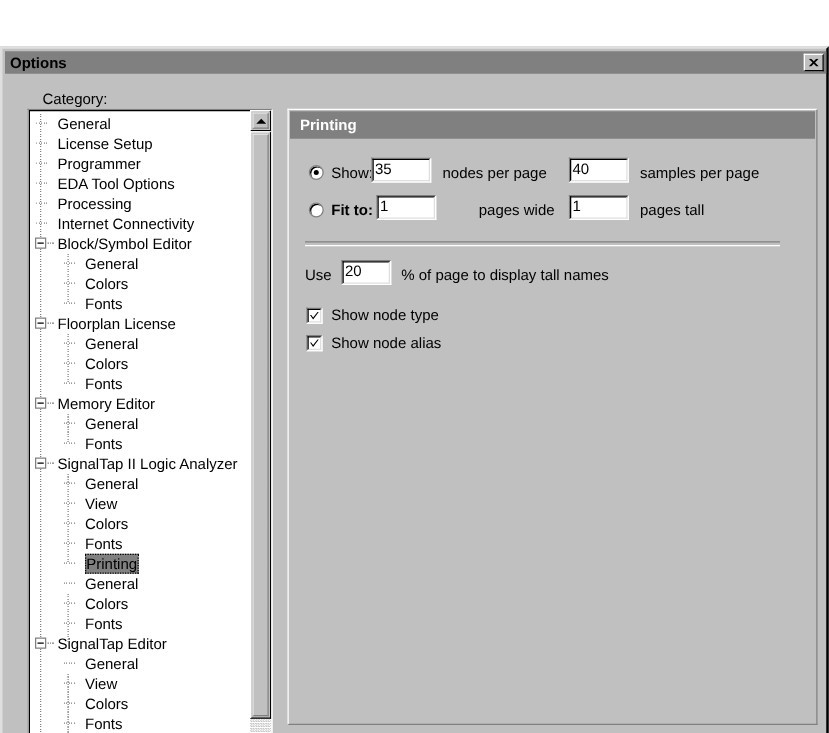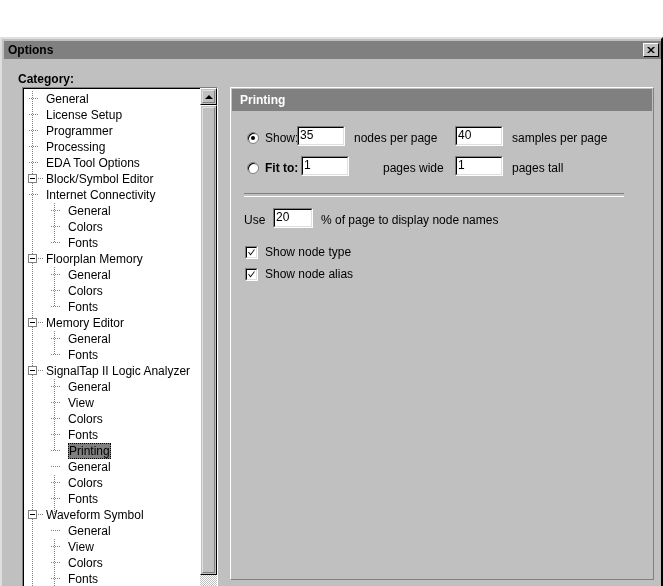--- a/index.html
+++ b/index.html
@@ -36,21 +36,21 @@
     border-top:1px solid #fff;border-left:1px solid #fff;
     border-right:1px solid #000;border-bottom:1px solid #000;
     box-sizing:border-box;
     display:flex;align-items:center;justify-content:center;
     font-size:10px;font-weight:bold;line-height:1;cursor:default;
   }
   #close-btn svg{display:block;}
 
   
   .lbl{font-size:12px;color:#000;}
-  #category-label{position:absolute;left:16px;top:33px;font-weight:bold;}
+  #category-label{position:absolute;left:32px;top:33px;}
 
   
   #tree-box{
     position:absolute;left:20px;top:48px;width:196px;height:522px;
     background:#fff;
     box-sizing:border-box;
     border-top:1px solid #808080;
     border-left:1px solid #808080;
     border-right:1px solid #fff;
     border-bottom:1px solid #fff;
@@ -239,51 +239,51 @@
           <div class="tree-row">
             <span class="dots" style="left: 5px; width: 9px;"></span>
             <span class="txt" style="left: 22px;">License Setup</span>
           </div>
           <div class="tree-row">
             <span class="dots" style="left: 5px; width: 9px;"></span>
             <span class="txt" style="left: 22px;">Programmer</span>
           </div>
           <div class="tree-row">
             <span class="dots" style="left: 5px; width: 9px;"></span>
+            <span class="txt" style="left: 22px;">EDA Tool Options</span>
+          </div>
+          <div class="tree-row">
+            <span class="dots" style="left: 5px; width: 9px;"></span>
             <span class="txt" style="left: 22px;">Processing</span>
           </div>
           <div class="tree-row">
             <span class="dots" style="left: 5px; width: 9px;"></span>
-            <span class="txt" style="left: 22px;">EDA Tool Options</span>
+            <span class="txt" style="left: 22px;">Internet Connectivity</span>
           </div>
           <div class="tree-row">
             <span class="glyph" style="left: 4px;"></span>
             <span class="dots" style="left: 14px; width: 6px;"></span>
             <span class="txt" style="left: 22px;">Block/Symbol Editor</span>
           </div>
           <div class="tree-row">
-            <span class="dots" style="left: 5px; width: 9px;"></span>
-            <span class="txt" style="left: 22px;">Internet Connectivity</span>
-          </div>
-          <div class="tree-row">
             <span class="dots" style="left: 27px; width: 9px;"></span>
             <span class="txt" style="left: 44px;">General</span>
           </div>
           <div class="tree-row">
             <span class="dots" style="left: 27px; width: 9px;"></span>
             <span class="txt" style="left: 44px;">Colors</span>
           </div>
           <div class="tree-row">
             <span class="dots" style="left: 27px; width: 9px;"></span>
             <span class="txt" style="left: 44px;">Fonts</span>
           </div>
           <div class="tree-row">
             <span class="glyph" style="left: 4px;"></span>
             <span class="dots" style="left: 14px; width: 6px;"></span>
-            <span class="txt" style="left: 22px;">Floorplan Memory</span>
+            <span class="txt" style="left: 22px;">Floorplan License</span>
           </div>
           <div class="tree-row">
             <span class="dots" style="left: 27px; width: 9px;"></span>
             <span class="txt" style="left: 44px;">General</span>
           </div>
           <div class="tree-row">
             <span class="dots" style="left: 27px; width: 9px;"></span>
             <span class="txt" style="left: 44px;">Colors</span>
           </div>
           <div class="tree-row">
@@ -336,21 +336,21 @@
             <span class="dots" style="left: 27px; width: 9px;"></span>
             <span class="txt" style="left: 44px;">Colors</span>
           </div>
           <div class="tree-row">
             <span class="dots" style="left: 27px; width: 9px;"></span>
             <span class="txt" style="left: 44px;">Fonts</span>
           </div>
           <div class="tree-row">
             <span class="glyph" style="left: 4px;"></span>
             <span class="dots" style="left: 14px; width: 6px;"></span>
-            <span class="txt" style="left: 22px;">Waveform Symbol</span>
+            <span class="txt" style="left: 22px;">SignalTap Editor</span>
           </div>
           <div class="tree-row">
             <span class="dots" style="left: 27px; width: 9px;"></span>
             <span class="txt" style="left: 44px;">General</span>
           </div>
           <div class="tree-row">
             <span class="dots" style="left: 27px; width: 9px;"></span>
             <span class="txt" style="left: 44px;">View</span>
           </div>
           <div class="tree-row">
@@ -422,21 +422,21 @@
     </div>
     <div class="ptxt" style="left:281px;top:73px;">pages tall</div>
 
     <div id="divider"></div>
 
     <div class="ptxt" style="left:13px;top:125px;">Use</div>
     <div class="tfield" style="left:42px;top:120px;width:40px;">
       <div class="inner"></div>
       <span>20</span>
     </div>
-    <div class="ptxt" style="left:90px;top:125px;">% of page to display node names</div>
+    <div class="ptxt" style="left:90px;top:125px;">% of page to display tall names</div>
 
     <div class="cbox" style="left:14px;top:158px;">
       <div class="inner"></div>
       <svg width="9" height="9" viewBox="0 0 9 9">
         <path d="M1 4 L2 4 L3.5 6 L7 1.5 L8 1.5 L3.5 7.5 Z" fill="#000"></path>
       </svg>
     </div>
     <div class="ptxt" style="left:34px;top:157px;">Show node type</div>
 
     <div class="cbox" style="left:14px;top:180px;">

